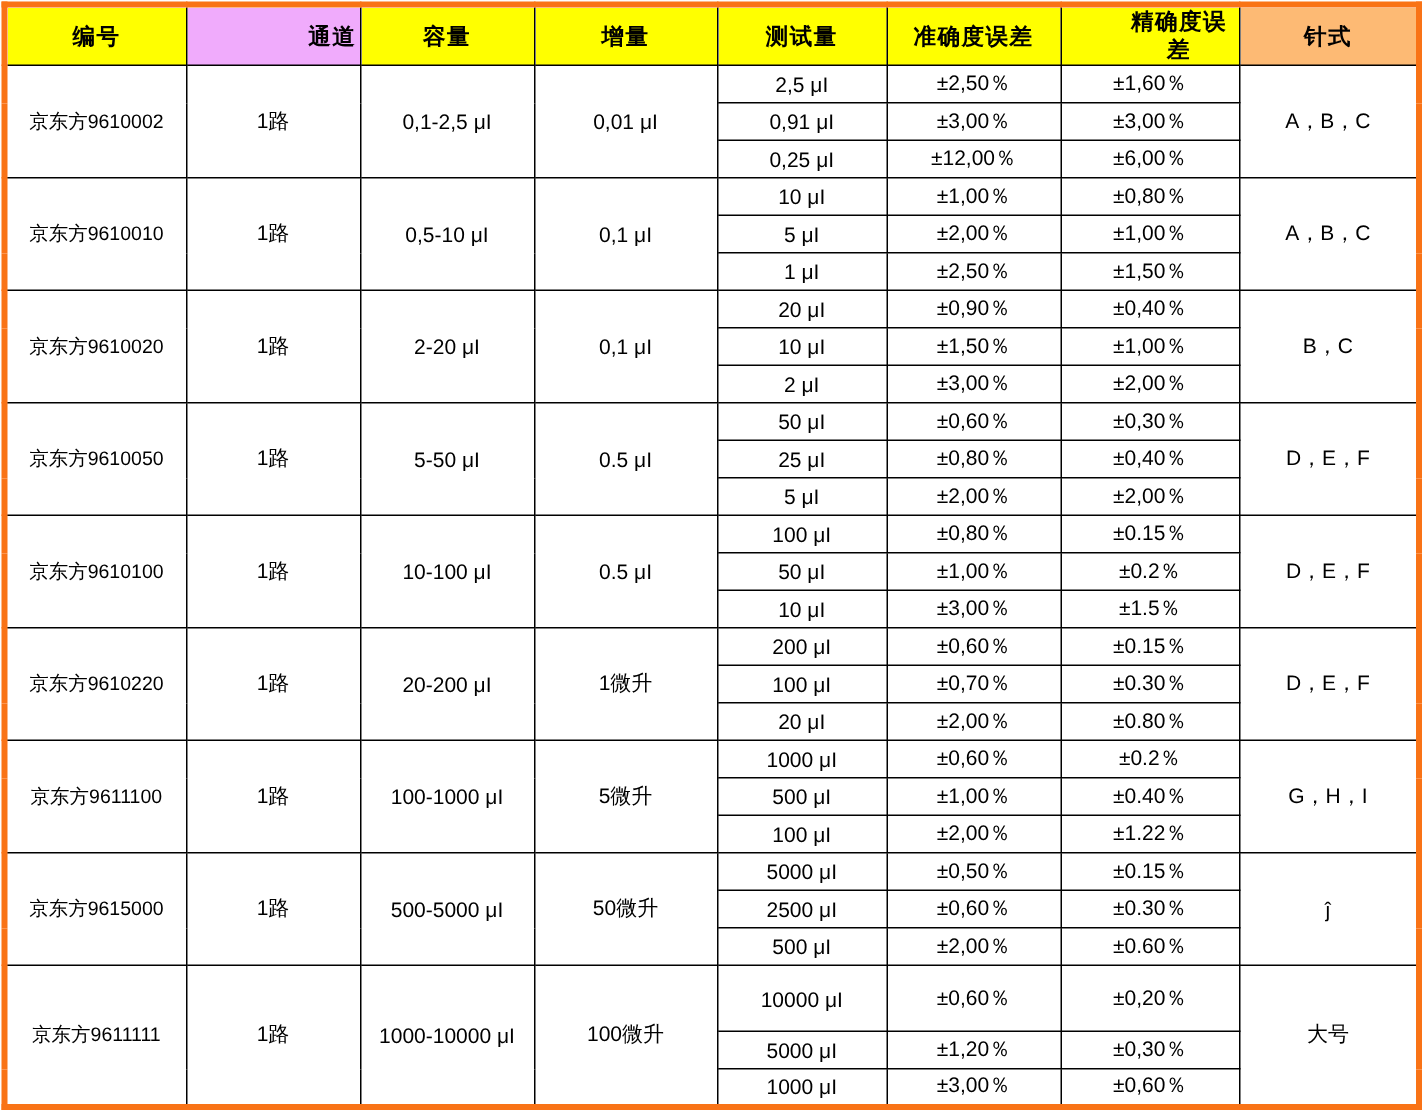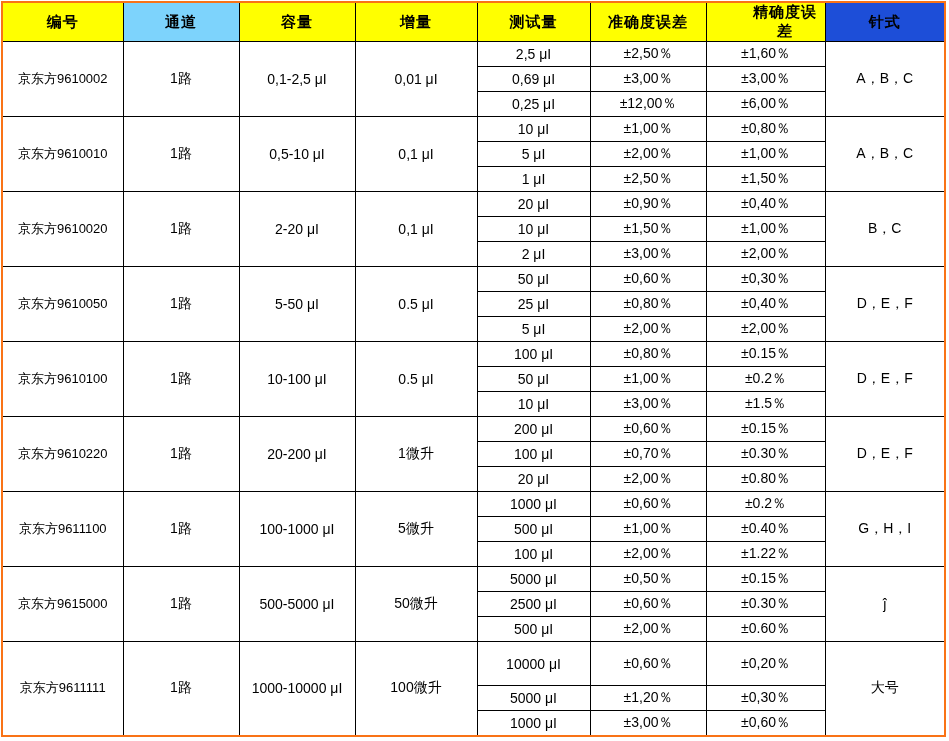--- a/index.html
+++ b/index.html
@@ -13,21 +13,21 @@
     width: 949px;
     height: 741px;
     overflow: hidden;
   }
   .table-wrap {
     padding: 1px 0 0 1px;
   }
   table {
     border-collapse: collapse;
     table-layout: fixed;
-    border: 2px solid #f97316;
+    border: 4px solid #f97316;
   }
   th, td {
     border: 1px solid #000000;
     text-align: center;
     vertical-align: middle;
     font-size: 14px;
     padding: 0 2px;
     overflow: hidden;
   }
   thead tr {
@@ -69,42 +69,42 @@
       <col style="width:116px">
       <col style="width:122px">
       <col style="width:113px">
       <col style="width:116px">
       <col style="width:119px">
       <col style="width:120px">
     </colgroup>
     <thead>
       <tr>
         <th style="background: rgb(255, 255, 0); color: rgb(0, 0, 0);">编号</th>
-        <th style="background: #7dd3fc; color: rgb(0, 0, 0);">通道</th>
+        <th style="background: #f0abfc; color: rgb(0, 0, 0); text-align: right;">通道</th>
         <th style="background: rgb(255, 255, 0); color: rgb(0, 0, 0);">容量</th>
         <th style="background: rgb(255, 255, 0); color: rgb(0, 0, 0);">增量</th>
         <th style="background: rgb(255, 255, 0); color: rgb(0, 0, 0);">测试量</th>
         <th style="background: rgb(255, 255, 0); color: rgb(0, 0, 0); margin-top: 28px;">准确度误差</th>
         <th style="background: rgb(255, 255, 0); color: rgb(0, 0, 0); padding-left: 41px;">精确度误差</th>
-        <th style="background: #1d4ed8; color: rgb(0, 0, 0); margin-top: 14px;">针式</th>
+        <th style="background: #fdba74; color: rgb(0, 0, 0); margin-top: 14px;">针式</th>
       </tr>
     </thead>
     <tbody>
         <tr>
           <td class="group-cell col-number" rowspan="3">京东方9610002</td>
           <td class="group-cell col-channel" rowspan="3">1路</td>
           <td class="group-cell col-capacity" rowspan="3">0,1-2,5 μI</td>
           <td class="group-cell col-increment" rowspan="3">0,01 μI</td>
           <td class="sub-cell col-test">2,5 μI</td>
           <td class="sub-cell col-accuracy">±2,50％</td>
           <td class="sub-cell col-precision">±1,60％</td>
           <td class="group-cell col-needle" rowspan="3">A，B，C</td>
         </tr>
         <tr>
-          <td class="sub-cell col-test">0,69 μI</td>
+          <td class="sub-cell col-test">0,91 μI</td>
           <td class="sub-cell col-accuracy">±3,00％</td>
           <td class="sub-cell col-precision">±3,00％</td>
         </tr>
         <tr>
           <td class="sub-cell col-test">0,25 μI</td>
           <td class="sub-cell col-accuracy">±12,00％</td>
           <td class="sub-cell col-precision">±6,00％</td>
         </tr>
         <tr>
           <td class="group-cell col-number" rowspan="3">京东方9610010</td>

